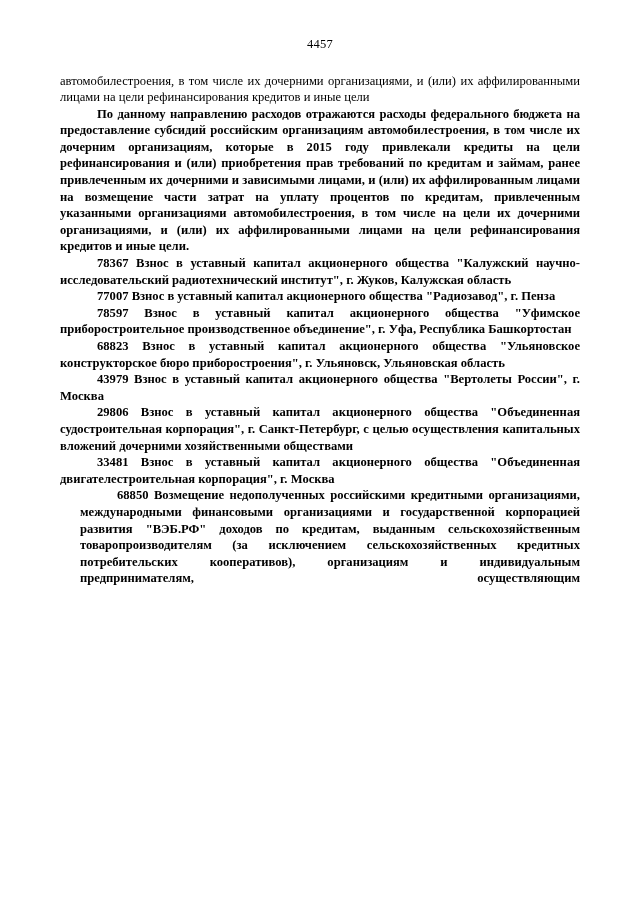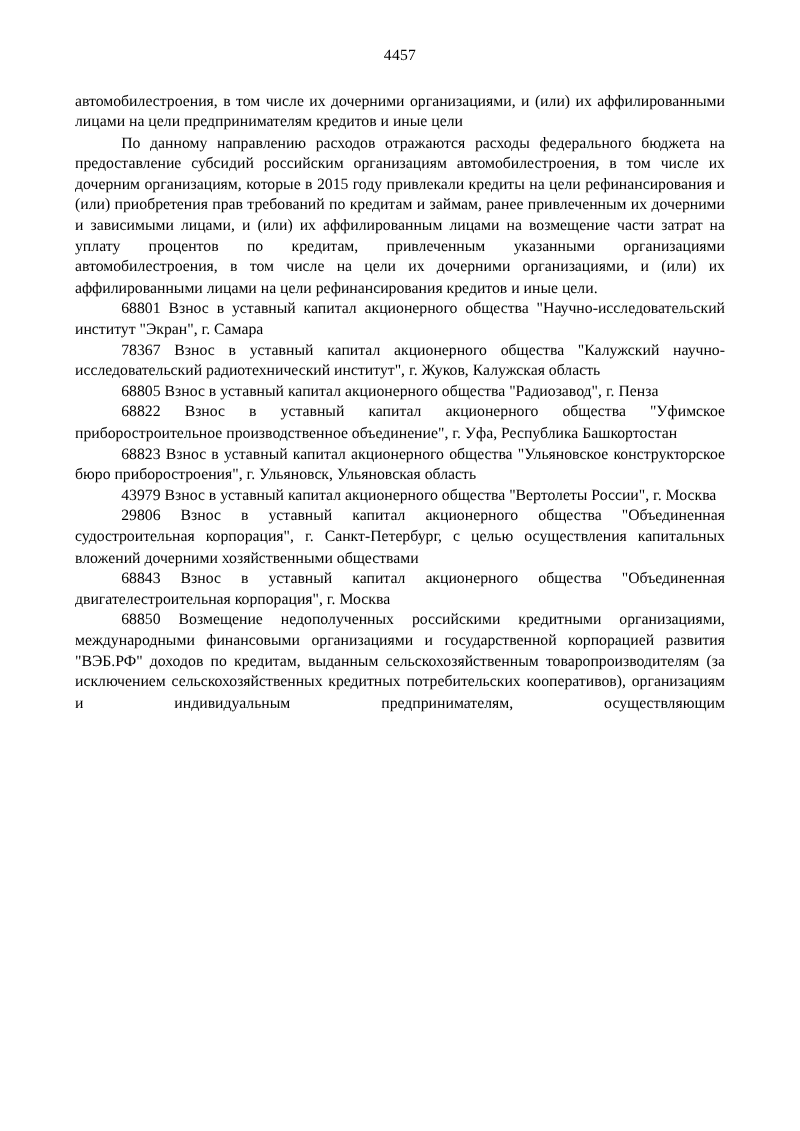--- a/index.html
+++ b/index.html
@@ -33,48 +33,49 @@
     margin: 0;
     font-size: 12.6px;
     line-height: 16.6px;
     text-align: justify;
     text-justify: inter-word;
     text-indent: 0;
     hyphens: none;
   }
   .body-text p.indent {
     text-indent: 37px;
+    font-weight: bold;
   }
   .body-text p.cont {
     text-indent: 0;
   }
   
   .body-text p.justify-all {
     text-align: justify;
+    margin-left: 20px;
   }
   .body-text p.justify-all::after {
     content: "";
     display: inline-block;
     width: 100%;
   }
 </style>
 </head>
 <body>
 
 <div class="page">
 
   <div class="page-number">4457</div>
 
   <div class="body-text">
-    <p class="cont">автомобилестроения, в том числе их дочерними организациями, и (или) их аффилированными лицами на цели предпринимателям кредитов и иные цели</p>
+    <p class="cont">автомобилестроения, в том числе их дочерними организациями, и (или) их аффилированными лицами на цели рефинансирования кредитов и иные цели</p>
     <p class="indent">По данному направлению расходов отражаются расходы федерального бюджета на предоставление субсидий российским организациям автомобилестроения, в том числе их дочерним организациям, которые в 2015 году привлекали кредиты на цели рефинансирования и (или) приобретения прав требований по кредитам и займам, ранее привлеченным их дочерними и зависимыми лицами, и (или) их аффилированным лицами на возмещение части затрат на уплату процентов по кредитам, привлеченным указанными организациями автомобилестроения, в том числе на цели их дочерними организациями, и (или) их аффилированными лицами на цели рефинансирования кредитов и иные цели.</p>
-    <p class="indent">68801 Взнос в уставный капитал акционерного общества "Научно-исследовательский институт "Экран", г. Самара</p>
     <p class="indent">78367 Взнос в уставный капитал акционерного общества "Калужский научно-исследовательский радиотехнический институт", г. Жуков, Калужская область</p>
-    <p class="indent">68805 Взнос в уставный капитал акционерного общества "Радиозавод", г. Пенза</p>
-    <p class="indent">68822 Взнос в уставный капитал акционерного общества "Уфимское приборостроительное производственное объединение", г. Уфа, Республика Башкортостан</p>
+    <p class="indent">77007 Взнос в уставный капитал акционерного общества "Радиозавод", г. Пенза</p>
+    <p class="indent">78597 Взнос в уставный капитал акционерного общества "Уфимское приборостроительное производственное объединение", г. Уфа, Республика Башкортостан</p>
     <p class="indent">68823 Взнос в уставный капитал акционерного общества "Ульяновское конструкторское бюро приборостроения", г. Ульяновск, Ульяновская область</p>
     <p class="indent">43979 Взнос в уставный капитал акционерного общества "Вертолеты России", г. Москва</p>
     <p class="indent">29806 Взнос в уставный капитал акционерного общества "Объединенная судостроительная корпорация", г. Санкт-Петербург, с целью осуществления капитальных вложений дочерними хозяйственными обществами</p>
-    <p class="indent">68843 Взнос в уставный капитал акционерного общества "Объединенная двигателестроительная корпорация", г. Москва</p>
+    <p class="indent">33481 Взнос в уставный капитал акционерного общества "Объединенная двигателестроительная корпорация", г. Москва</p>
     <p class="indent justify-all">68850 Возмещение недополученных российскими кредитными организациями, международными финансовыми организациями и государственной корпорацией развития "ВЭБ.РФ" доходов по кредитам, выданным сельскохозяйственным товаропроизводителям (за исключением сельскохозяйственных кредитных потребительских кооперативов), организациям и индивидуальным предпринимателям, осуществляющим</p>
   </div>
 
 </div>
 
 </body></html>

